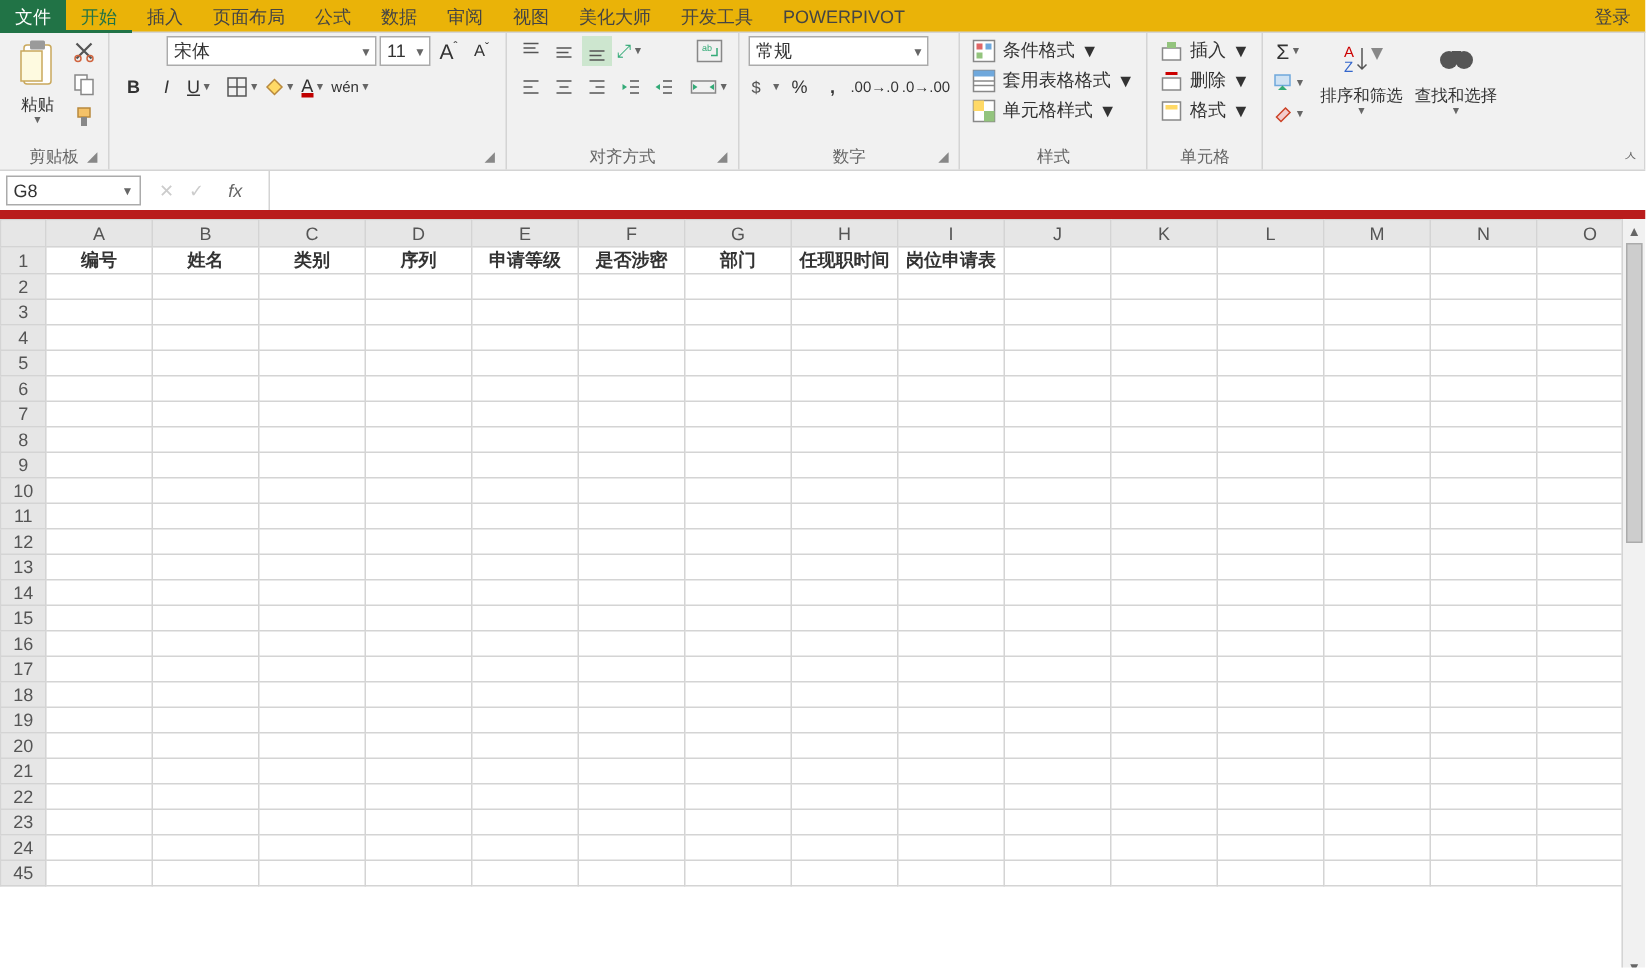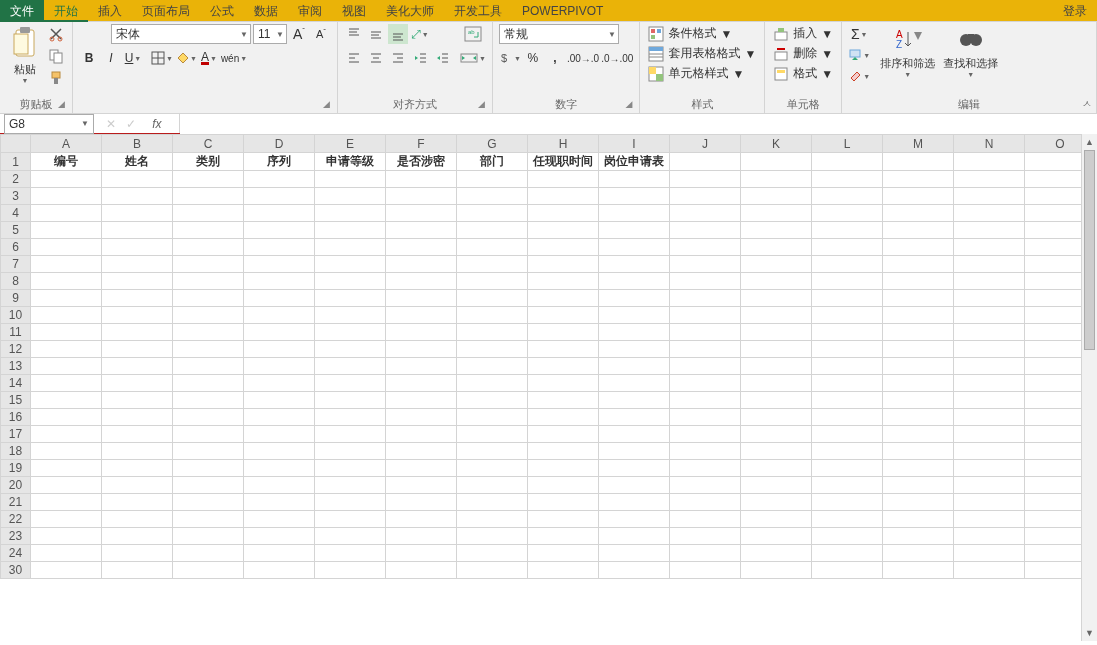--- a/index.html
+++ b/index.html
@@ -30,21 +30,21 @@
 .combo-font { width: 140px; margin-left: 32px; }
 .combo-size { width: 34px; }
 .dd { color: #666; font-size: 8px; margin-left: auto; padding-left: 4px; }
 .sbtn { min-width: 20px; height: 20px; display: flex; align-items: center; justify-content: center; cursor: pointer; font-size: 12px; position: relative; }
 .sbtn .tri { font-size: 7px; color: #666; margin-left: 1px; }
 
 .styles-col { display: flex; flex-direction: column; gap: 1px; }
 .style-item { display: flex; align-items: center; gap: 4px; font-size: 12px; padding: 1px 2px; cursor: pointer; white-space: nowrap; }
 
 
-.fbar { display: flex; align-items: center; height: 20px; border-bottom: 1px solid #b91c1c; background: #fff; }
+.fbar { display: flex; align-items: center; height: 32px; border-bottom: 6px solid #b91c1c; background: #fff; }
 .namebox { width: 90px; border: 1px solid #ababab; margin: 2px 0 2px 4px; height: 20px; display: flex; align-items: center; padding: 0 4px; font-size: 12px; }
 .fx-btns { display: flex; align-items: center; gap: 10px; padding: 0 12px; color: #aaa; border-right: 1px solid #d4d4d4; height: 100%; }
 .fx-lbl { font-style: italic; font-family: Liberation Sans, sans-serif; color: #666; padding: 0 6px; }
 .finput { flex: 1; border: none; outline: none; height: 20px; padding: 0 6px; font-size: 12px; }
 
 
 .sheet-wrap { position: relative; height: calc(645px - 22px - 92px - 24px); overflow: hidden; }
 .sheet { border-collapse: collapse; table-layout: fixed; }
 .sheet td, .sheet th { border: 1px solid #d4d4d4; font-size: 12px; padding: 0; }
 .corner { width: 30px; height: 18px; background: #e6e6e6; }
@@ -407,21 +407,20 @@
       <div class="big-btn">
         <svg width="28" height="28">
             <circle cx="9" cy="14" r="6" fill="#555"></circle>
             <circle cx="19" cy="14" r="6" fill="#555"></circle>
             <rect x="11" y="8" width="6" height="4" fill="#555"></rect>
           </svg>
         <span class="lbl">查找和选择</span>
           <span class="tri" style="font-size:7px;color:#666">▼</span>
       </div>
     </div>
-    <div class="group-label">编辑</div>
     <div class="collapse">ㅅ</div>
   </div>
 </div>
 
 <div class="fbar">
   <div class="namebox">
       <span>G8</span>
       <span class="dd">▼</span>
     </div>
   <div class="fx-btns">
@@ -879,21 +878,21 @@
           <td class="cell cell-blank"></td>
           <td class="cell cell-blank"></td>
           <td class="cell cell-blank"></td>
           <td class="cell cell-blank"></td>
           <td class="cell cell-blank"></td>
           <td class="cell cell-blank"></td>
           <td class="cell cell-blank"></td>
           <td class="cell cell-blank"></td>
         </tr>
         <tr>
-          <th class="rowh">30</th>
+          <th class="rowh">45</th>
           <td class="cell cell-blank"></td>
           <td class="cell cell-blank"></td>
           <td class="cell cell-blank"></td>
           <td class="cell cell-blank"></td>
           <td class="cell cell-blank"></td>
           <td class="cell cell-blank"></td>
           <td class="cell cell-blank"></td>
           <td class="cell cell-blank"></td>
           <td class="cell cell-blank"></td>
           <td class="cell cell-blank"></td>

